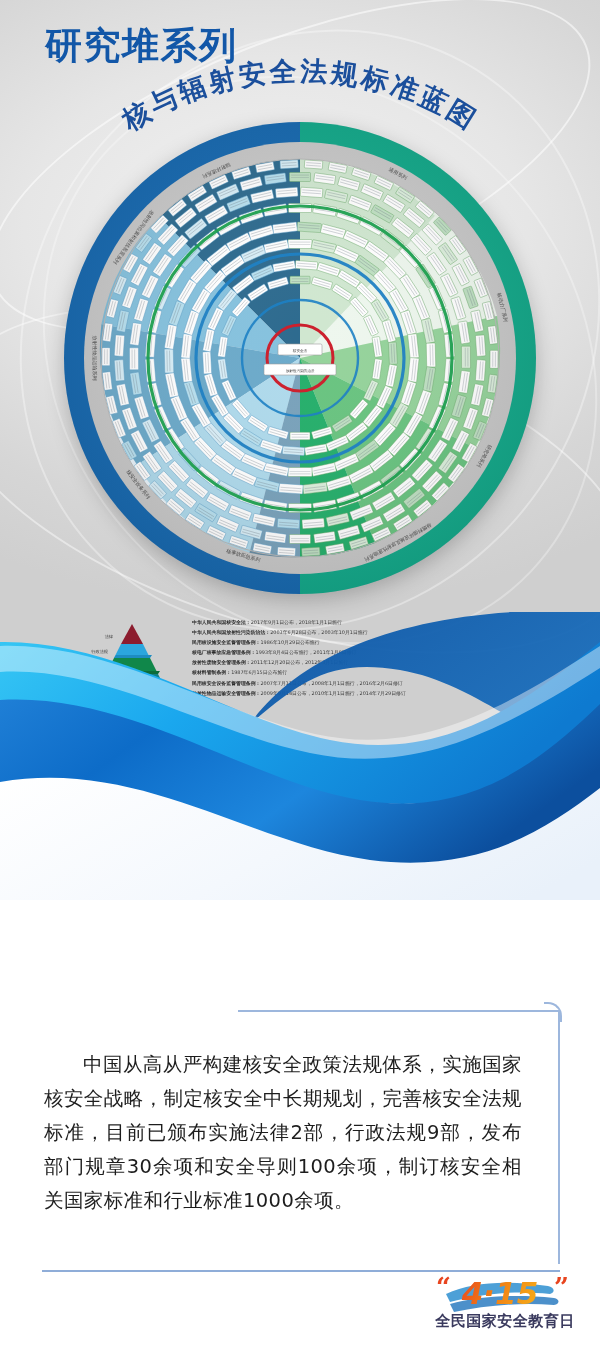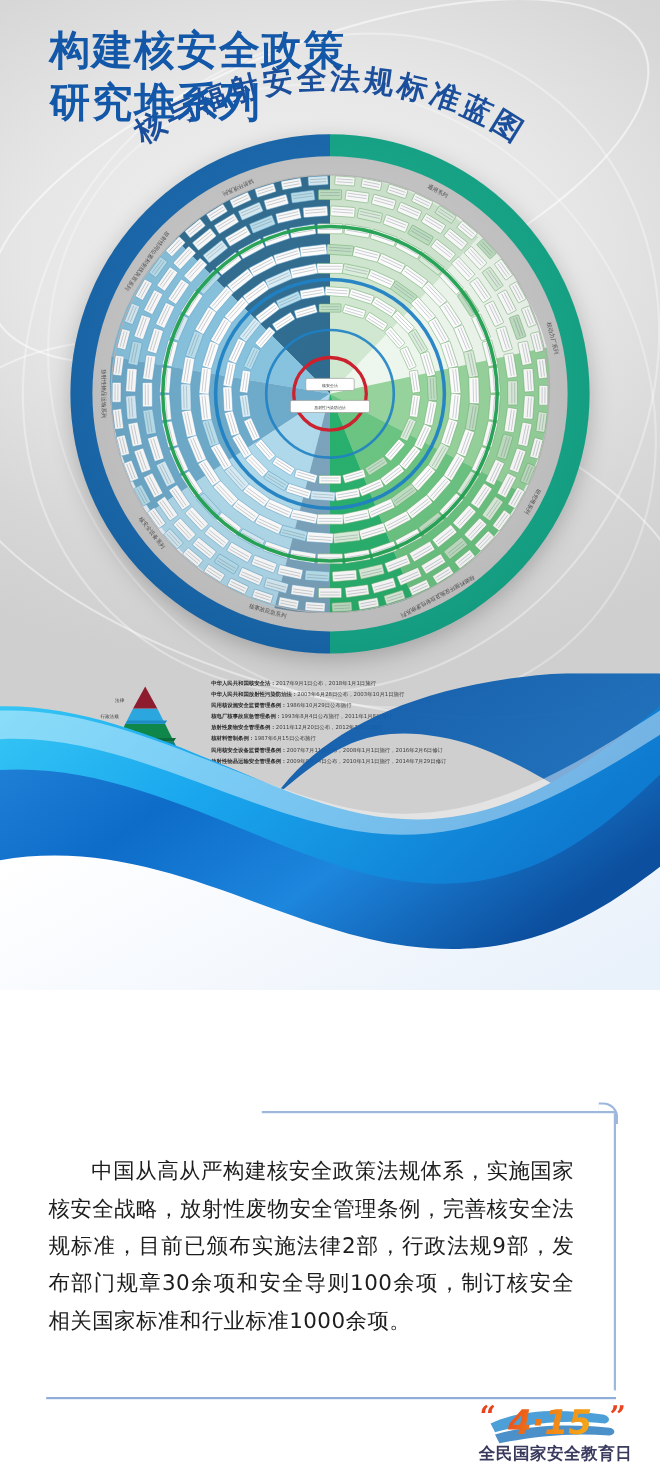--- a/index.html
+++ b/index.html
@@ -1146,29 +1146,28 @@
       <path d="M0,170 C140,146 250,232 370,248 C480,262 545,218 600,176 L600,330 L0,330 Z" fill="url(#w3)"></path>
 
       <path d="M0,34 C110,30 215,100 315,122 C420,145 505,96 600,34 L600,56
                C500,120 415,163 310,141 C205,119 105,54 0,60 Z" fill="#ffffff" opacity=".42"></path>
     </svg>
   </div>
 
   <div class="lower"></div>
 
   <div class="heading">
-    <span>构建核安全政策</span>
     <span class="l2">研究堆系列</span>
   </div>
 
   <div class="rule-h"></div>
   <div class="rule-corner"></div>
   <div class="rule-v"></div>
 
-  <p class="body-text">中国从高从严构建核安全政策法规体系，实施国家核安全战略，放射性废物安全管理条例，完善核安全法规标准，目前已颁布实施法律2部，行政法规9部，发布部门规章30余项和安全导则100余项，制订核安全相关国家标准和行业标准1000余项。</p>
+  <p class="body-text">中国从高从严构建核安全政策法规体系，实施国家核安全战略，制定核安全中长期规划，完善核安全法规标准，目前已颁布实施法律2部，行政法规9部，发布部门规章30余项和安全导则100余项，制订核安全相关国家标准和行业标准1000余项。</p>
 
   <div class="rule-b"></div>
 
   <div class="logo415">
     <svg width="155" height="66" viewBox="0 0 155 66">
       <defs>
         <linearGradient id="numgrad" x1="0" y1="0" x2="1" y2="0.2">
           <stop offset="0%" stop-color="#e8451f"></stop>
           <stop offset="45%" stop-color="#f07a15"></stop>
           <stop offset="100%" stop-color="#f5a417"></stop>

